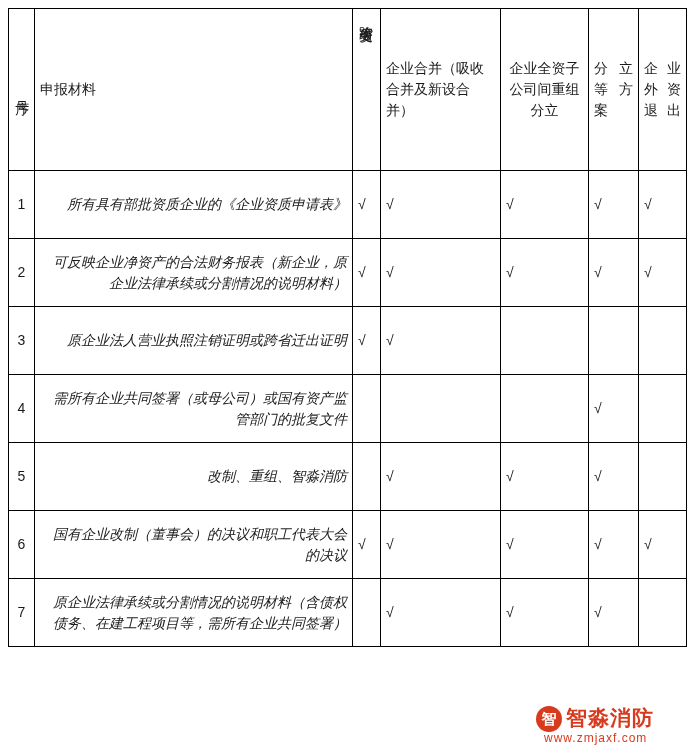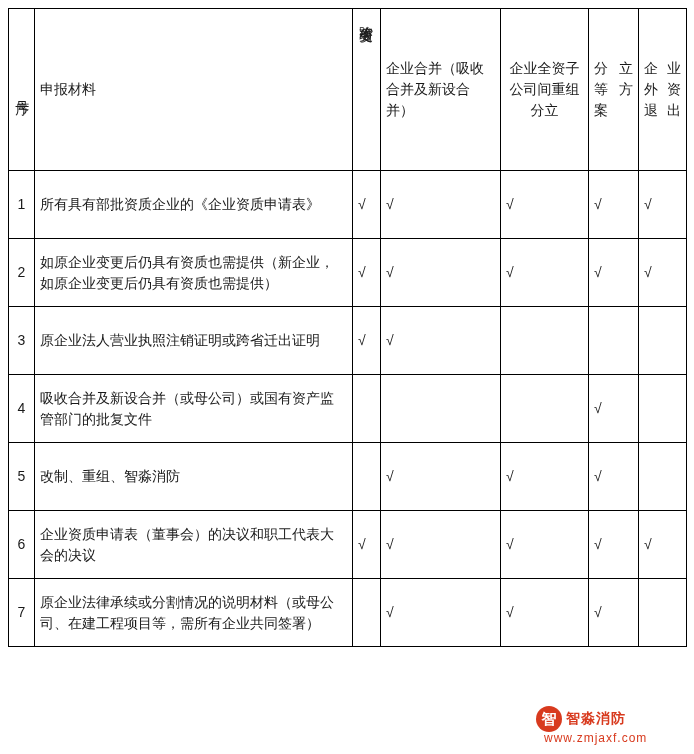--- a/index.html
+++ b/index.html
@@ -78,25 +78,26 @@
   
   tbody td {
     height: 68px;
   }
   td.seq {
     text-align: center;
     vertical-align: middle;
     font-size: 14px;
   }
   td.mat {
-    text-align: left;
+    text-align: right;
     vertical-align: middle;
     font-size: 14px;
     line-height: 1.55;
     word-break: break-all;
+    font-style: italic;
   }
   td.mark {
     text-align: left;
     vertical-align: middle;
     font-size: 14px;
     padding-left: 6px;
   }
   .watermark {
     position: absolute;
     right: 8px;
@@ -117,21 +118,21 @@
     color: #ffffff;
     font-size: 15px;
     line-height: 26px;
     text-align: center;
     font-weight: bold;
   }
   .wm-title {
     position: absolute;
     left: 30px;
     top: 0;
-    font-size: 14px;
+    font-size: 21px;
     color: #d83a1e;
     font-weight: bold;
     letter-spacing: 1px;
     line-height: 24px;
   }
   .wm-sub {
     position: absolute;
     left: 8px;
     top: 25px;
     font-size: 12px;
@@ -184,66 +185,66 @@
           <td class="seq col-seq">1</td>
           <td class="mat col-mat">所有具有部批资质企业的《企业资质申请表》</td>
           <td class="mark col-c1">√</td>
           <td class="mark col-c2">√</td>
           <td class="mark col-c3">√</td>
           <td class="mark col-c4">√</td>
           <td class="mark col-c5">√</td>
         </tr>
         <tr>
           <td class="seq col-seq">2</td>
-          <td class="mat col-mat">如原企业变更后仍具有资质也需提供（新企业，如原企业变更后仍具有资质也需提供）</td>
+          <td class="mat col-mat">可反映企业净资产的合法财务报表（新企业，原企业法律承续或分割情况的说明材料）</td>
           <td class="mark col-c1">√</td>
           <td class="mark col-c2">√</td>
           <td class="mark col-c3">√</td>
           <td class="mark col-c4">√</td>
           <td class="mark col-c5">√</td>
         </tr>
         <tr>
           <td class="seq col-seq">3</td>
           <td class="mat col-mat">原企业法人营业执照注销证明或跨省迁出证明</td>
           <td class="mark col-c1">√</td>
           <td class="mark col-c2">√</td>
           <td class="mark col-c3"></td>
           <td class="mark col-c4"></td>
           <td class="mark col-c5"></td>
         </tr>
         <tr>
           <td class="seq col-seq">4</td>
-          <td class="mat col-mat">吸收合并及新设合并（或母公司）或国有资产监管部门的批复文件</td>
+          <td class="mat col-mat">需所有企业共同签署（或母公司）或国有资产监管部门的批复文件</td>
           <td class="mark col-c1"></td>
           <td class="mark col-c2"></td>
           <td class="mark col-c3"></td>
           <td class="mark col-c4">√</td>
           <td class="mark col-c5"></td>
         </tr>
         <tr>
           <td class="seq col-seq">5</td>
           <td class="mat col-mat">改制、重组、智淼消防</td>
           <td class="mark col-c1"></td>
           <td class="mark col-c2">√</td>
           <td class="mark col-c3">√</td>
           <td class="mark col-c4">√</td>
           <td class="mark col-c5"></td>
         </tr>
         <tr>
           <td class="seq col-seq">6</td>
-          <td class="mat col-mat">企业资质申请表（董事会）的决议和职工代表大会的决议</td>
+          <td class="mat col-mat">国有企业改制（董事会）的决议和职工代表大会的决议</td>
           <td class="mark col-c1">√</td>
           <td class="mark col-c2">√</td>
           <td class="mark col-c3">√</td>
           <td class="mark col-c4">√</td>
           <td class="mark col-c5">√</td>
         </tr>
         <tr>
           <td class="seq col-seq">7</td>
-          <td class="mat col-mat">原企业法律承续或分割情况的说明材料（或母公司、在建工程项目等，需所有企业共同签署）</td>
+          <td class="mat col-mat">原企业法律承续或分割情况的说明材料（含债权债务、在建工程项目等，需所有企业共同签署）</td>
           <td class="mark col-c1"></td>
           <td class="mark col-c2">√</td>
           <td class="mark col-c3">√</td>
           <td class="mark col-c4">√</td>
           <td class="mark col-c5"></td>
         </tr>
       </tbody>
   </table>
 </div>
 

